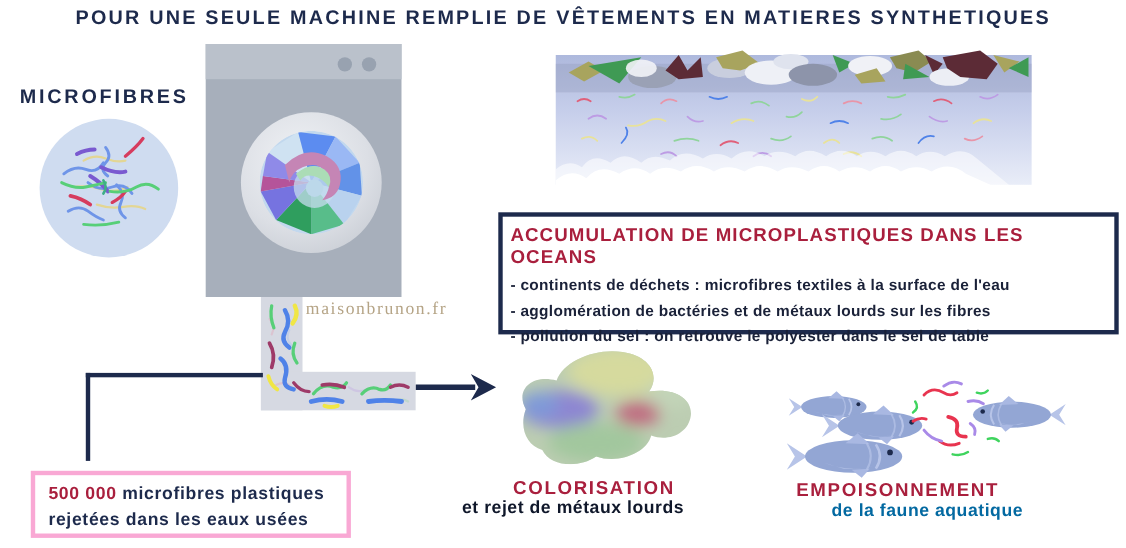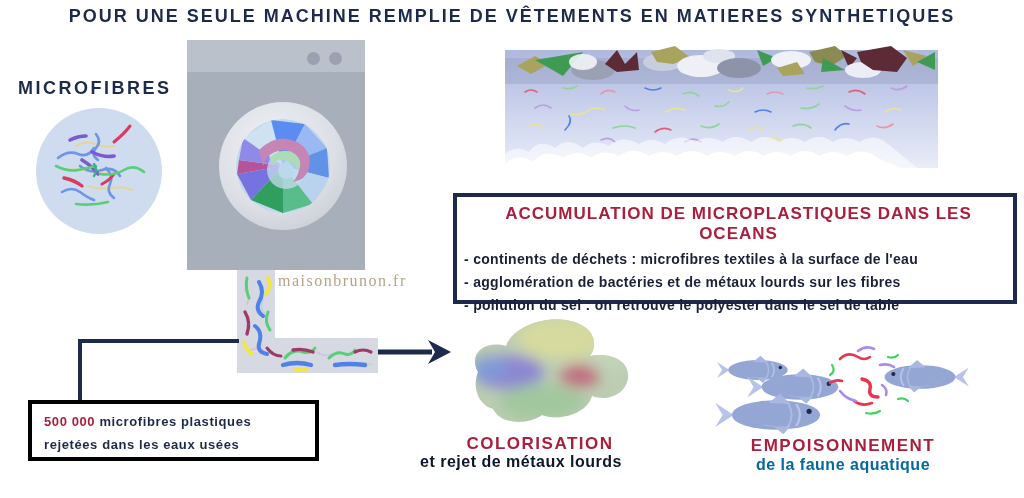--- a/index.html
+++ b/index.html
@@ -35,50 +35,50 @@
   .door-glass{top:119px;left:236px;width:94px;height:94px;}
   .watermark{
     top:272px;left:278px;width:110px;font-family:"Liberation Serif",serif;
     font-size:16px;letter-spacing:1.5px;color:#b5a486;
   }
   .pipe-svg{top:270px;left:237px;}
   .arrow-svg{top:338px;left:376px;}
   .conn-h{top:339px;left:78px;width:161px;height:4px;background:#1d2a4c;}
   .conn-v{top:339px;left:78px;width:4px;height:80px;background:#1d2a4c;}
   .discharge-box{
-    top:400px;left:28px;width:271px;height:47px;background:#fff;
-    border:4px solid #000000;padding:6px 0 0 12px;
-    font-size:13px;font-weight:bold;line-height:23px;letter-spacing:0.6px;color:#1d2a4c;
+    top:428px;left:28px;width:271px;height:47px;background:#fff;
+    border:4px solid #f9a8d4;padding:6px 0 0 12px;
+    font-size:16px;font-weight:bold;line-height:23px;letter-spacing:0.6px;color:#1d2a4c;
   }
   .count-red{color:#a91f3d;}
   .ocean-svg{top:42px;left:505px;}
   .ocean-box{
     top:193px;left:453px;width:549px;height:96px;background:#fff;
     border:4px solid #1d2a4c;padding:7px 0 0 7px;
   }
   .ocean-box-title{
-    text-align:center;font-size:17px;font-weight:bold;letter-spacing:1px;
+    font-size:17px;font-weight:bold;letter-spacing:1px;
     color:#a91f3d;margin:0 0 4px 0;
   }
   .ocean-bullet{
     font-size:14px;font-weight:bold;letter-spacing:0.3px;
     color:#1a2138;line-height:23px;
   }
   .blob-svg{top:310px;left:450px;}
   .color-title{
     top:434px;left:440px;width:200px;text-align:center;
     font-size:17px;font-weight:bold;letter-spacing:1.5px;color:#a91f3d;
   }
   .color-sub{
     top:453px;left:420px;width:240px;
     font-size:16px;font-weight:bold;letter-spacing:0.5px;color:#0f172a;
   }
   .fish-svg{top:345px;left:712px;}
   .poison-title{
-    top:436px;left:743px;width:200px;text-align:center;
+    top:436px;left:716px;width:200px;text-align:center;
     font-size:17px;font-weight:bold;letter-spacing:1.5px;color:#a91f3d;
   }
   .poison-sub{
     top:456px;left:743px;width:200px;text-align:center;
     font-size:16px;font-weight:bold;letter-spacing:0.5px;color:#0369a1;
   }
   svg{display:block;}
 </style>
 </head>
 <body>

